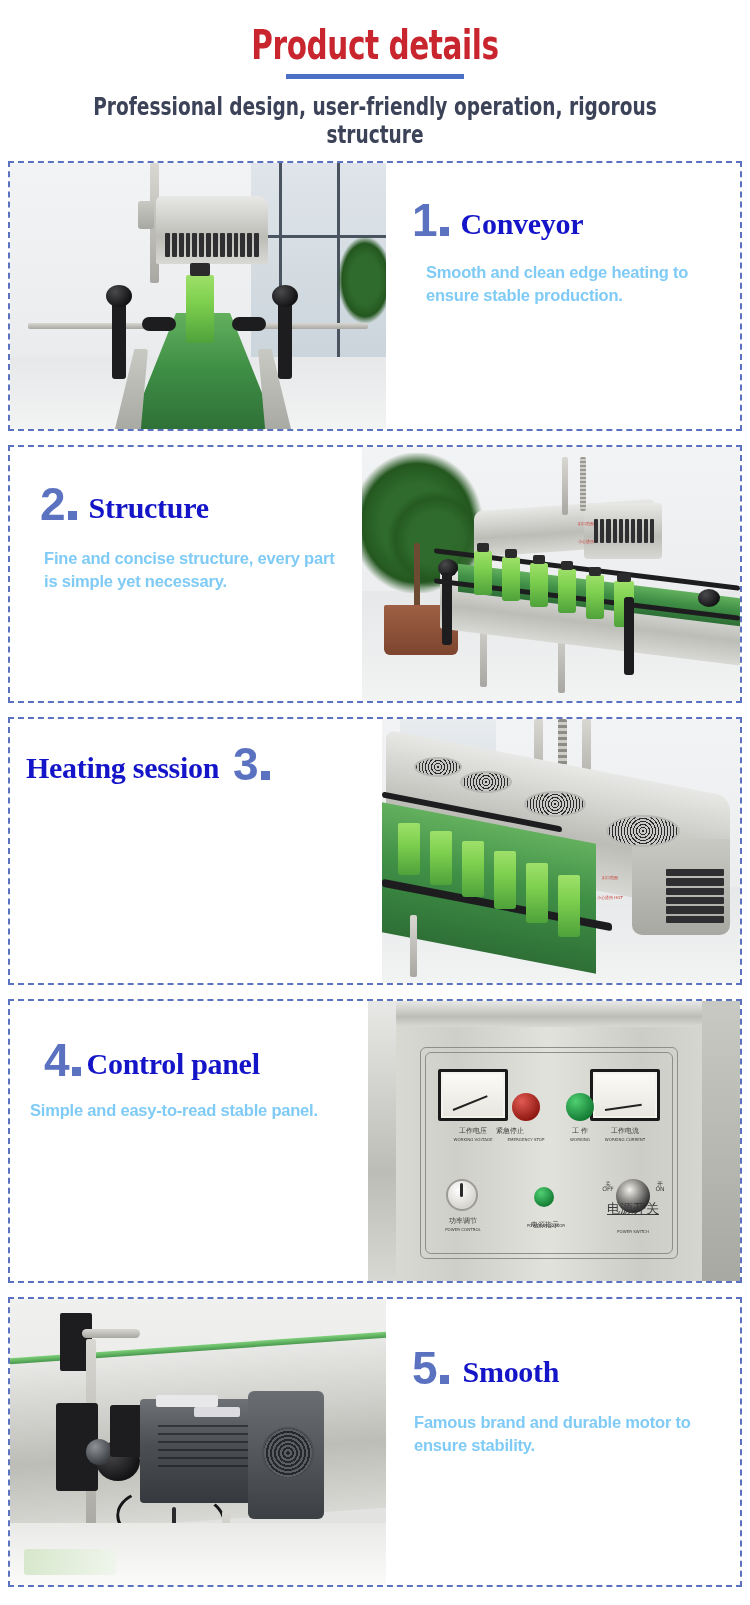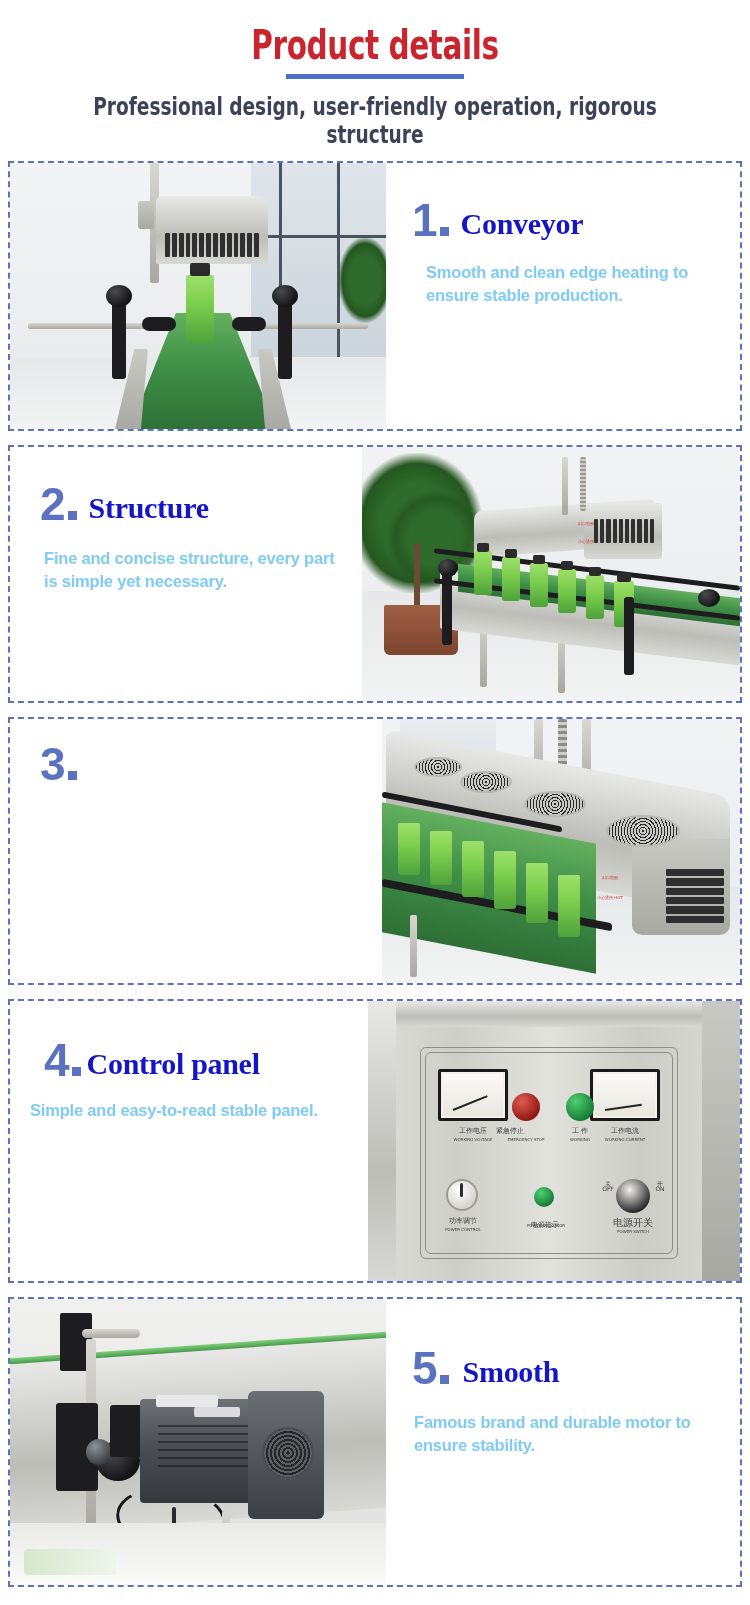--- a/index.html
+++ b/index.html
@@ -369,20 +369,21 @@
           <div class="bottle" style="left:48px;  top:112px; width:22px; height:54px;"></div>
           <div class="bottle" style="left:80px;  top:122px; width:22px; height:56px;"></div>
           <div class="bottle" style="left:112px; top:132px; width:22px; height:58px;"></div>
           <div class="bottle" style="left:144px; top:144px; width:22px; height:60px;"></div>
           <div class="bottle" style="left:176px; top:156px; width:22px; height:62px;"></div>
           <div class="rod" style="left:28px; top:196px; width:7px; height:62px;"></div>
         </div>
       </div>
       <div class="sec-text">
         <div class="head-line" style="margin:22px 0 0 16px;">
+          <span class="sec-title">Heating session</span>
           <span class="sec-num" style="margin-left:14px;"><span>3</span><span class="dot"></span></span>
         </div>
       </div>
     </div>
 
     <div class="section img-right" style="height:284px;">
       <div class="sec-media" style="width:372px;">
         <div class="photo">
           <div class="bgroom" style="background:linear-gradient(180deg,#dcdcd8,#c6c6c2);"></div>
           <div class="steel" style="left:-4px; top:0; width:60px; height:284px; border-radius:0;"></div>
@@ -422,21 +423,21 @@
           <div class="cnlabel" style="left:62px; top:226px; width:66px;">POWER CONTROL</div>
 
           <div class="lamp green" style="left:166px; top:186px; width:20px; height:20px;"></div>
           <div class="cnlabel" style="left:156px; top:212px; width:42px; font-size:7px; line-height:8px;margin-top:8px;">电源指示</div>
           <div class="cnlabel" style="left:150px; top:222px; width:56px;">POWER INDICATOR</div>
 
           <div class="knob" style="left:248px; top:178px; width:34px; height:34px;
                background:radial-gradient(circle at 40% 32%,#f2f0ea,#2c2c2c 72%);"></div>
           <div class="cnlabel" style="left:232px; top:180px; width:16px; font-size:6px;">关<br>OFF</div>
           <div class="cnlabel" style="left:284px; top:180px; width:16px; font-size:6px;">开<br>ON</div>
-          <div class="cnlabel" style="left:238px; top:218px; width:54px; font-size:10px; line-height:8px;">电源开关</div>
+          <div class="cnlabel" style="left:238px; top:204px; width:54px; font-size:13px; line-height:8px;text-decoration:underline;">电源开关</div>
           <div class="cnlabel" style="left:232px; top:228px; width:66px;">POWER SWITCH</div>
         </div>
       </div>
       <div class="sec-text">
         <div class="head-line" style="margin:36px 0 0 34px;">
           <span class="sec-num"><span>4</span><span class="dot"></span></span>
           <span class="sec-title" style="margin-left:6px;">Control panel</span>
         </div>
         <div class="sec-desc" style="margin:16px 8px 0 20px;">Simple and easy-to-read stable panel.</div>
       </div>

